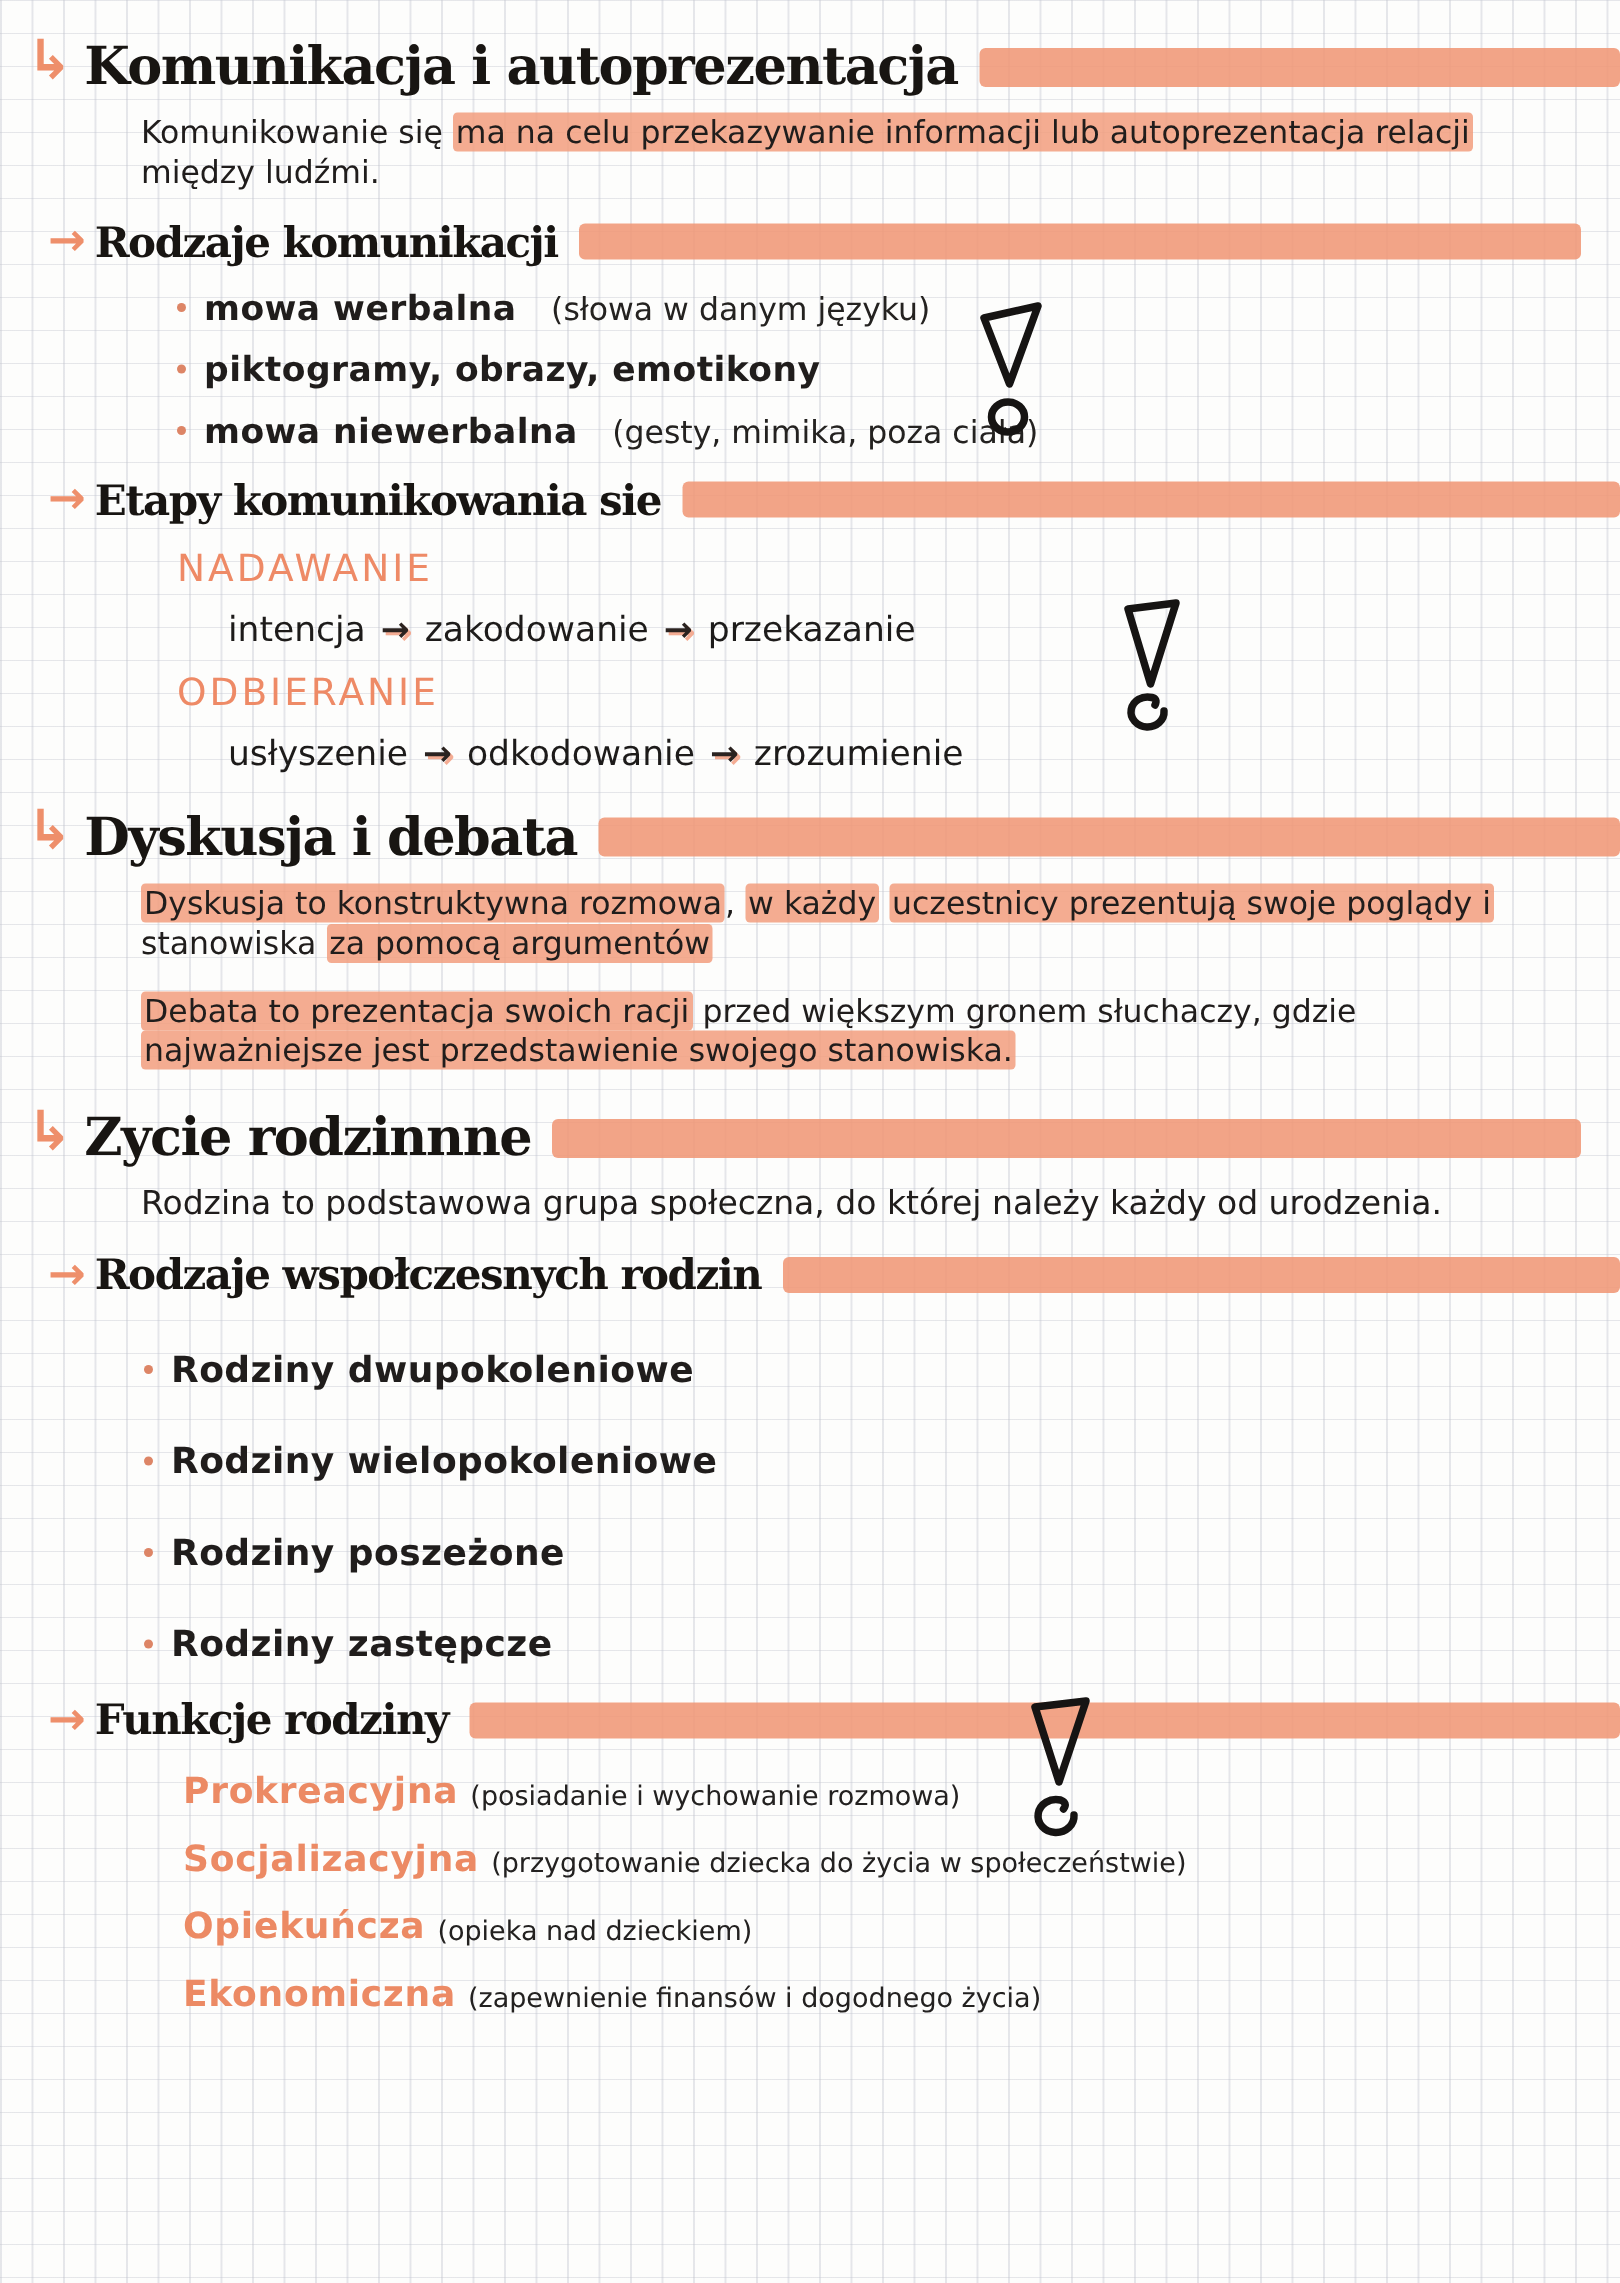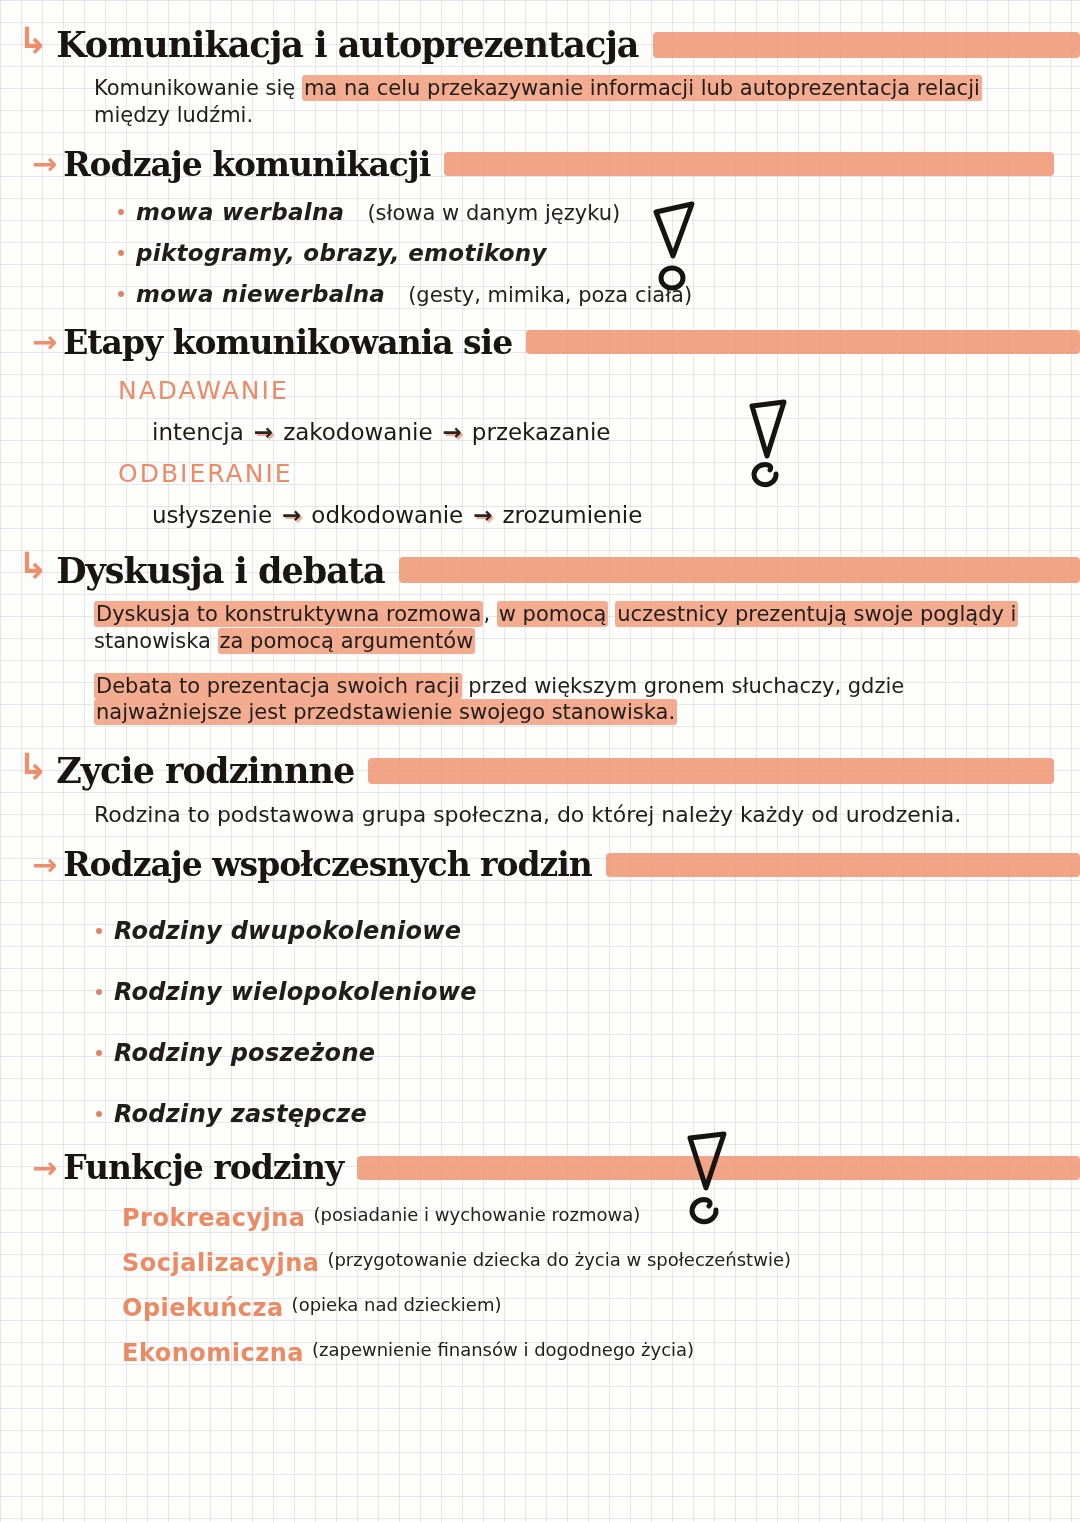--- a/index.html
+++ b/index.html
@@ -21,46 +21,46 @@
   .h1row,.h2row{display:flex;align-items:center;}
   .h1row{margin-top:14px;}
   .h2row{margin-top:16px;}
   .larrow{color:#ee8f6b;font-size:36px;font-weight:bold;line-height:1;margin-right:8px;transform:translateY(-4px);}
   .sarrow2{color:#ee8f6b;font-size:30px;font-weight:bold;line-height:1;margin:0 6px 0 14px;}
   .h1,.h2{
     font-family:"DejaVu Serif",serif;font-weight:bold;
     color:#181512;white-space:nowrap;letter-spacing:-1px;
   }
   .h1{font-size:35px;}
-  .h2{font-size:33px;}
+  .h2{font-size:28px;}
   .bar{flex:1 1 auto;height:26px;margin-left:14px;border-radius:4px;
        background:rgba(240,151,118,.88);}
   .bar.h2bar{height:24px;}
   .bar.stop{margin-right:26px;}
 
   
   .body{font-size:21px;line-height:1.28;margin:10px 60px 0 76px;white-space:pre-wrap;}
   .body .hl{background:rgba(242,158,126,.85);border-radius:3px;padding:1px 2px;}
 
   
   .bullet{display:flex;align-items:baseline;margin:15px 0 0 100px;}
   .bullet .dot{width:6px;height:6px;border-radius:50%;background:#dd8566;
                margin-right:12px;flex:0 0 auto;transform:translateY(-5px);}
-  .term{font-weight:bold;font-size:23px;letter-spacing:.3px;font-style:italic;}
+  .term{font-weight:bold;font-size:23px;letter-spacing:.3px;}
   .desc{font-size:21px;margin-left:23px;color:#242220;}
 
   
   .stage{margin:14px 0 0 100px;font-weight:normal;font-size:25px;letter-spacing:2px;color:#ee8a66;}
   .steps{margin:14px 0 0 134px;font-size:23px;}
   .steps .step{color:#1d1b1a;}
   .steps .sarrow{color:#2b2320;font-weight:bold;margin:0 10px;
                  text-shadow:2px 2px 0 rgba(242,158,128,.85);}
 
   
-  .func{margin:17px 0 0 104px;display:flex;align-items:flex-start;}
+  .func{margin:17px 0 0 104px;display:flex;align-items:flex-end;}
   .func .fterm{font-weight:bold;font-size:24px;color:#ec8a64;letter-spacing:.5px;}
   .func .fdesc{font-size:18px;margin-left:8px;color:#232120;}
 
   
   .fam .bullet{margin-left:78px;margin-top:33px;}
   .fam .term{font-size:24px;}
 
   
   .doodle{position:absolute;}
 </style>
@@ -111,21 +111,21 @@
 
     <div class="stage">ODBIERANIE</div>
     <p class="steps"><span class="step">usłyszenie</span><span class="sarrow">→</span><span class="step">odkodowanie</span><span class="sarrow">→</span><span class="step">zrozumienie</span></p>
 
     <div class="h1row" style="margin-top:22px;">
       <span class="larrow">↳</span>
       <span class="h1">Dyskusja i debata</span>
       <span class="bar"></span>
     </div>
 
-    <p class="body"><span class="hl">Dyskusja to konstruktywna rozmowa</span><span>, </span><span class="hl">w pomocą</span><span> </span><span class="hl">uczestnicy prezentują swoje poglądy i</span><span> stanowiska </span><span class="hl">za pomocą argumentów</span></p>
+    <p class="body"><span class="hl">Dyskusja to konstruktywna rozmowa</span><span>, </span><span class="hl">w każdy</span><span> </span><span class="hl">uczestnicy prezentują swoje poglądy i</span><span> stanowiska </span><span class="hl">za pomocą argumentów</span></p>
 
     <p class="body" style="margin-top:18px;"><span class="hl">Debata to prezentacja swoich racji</span><span> przed większym gronem słuchaczy, gdzie </span><span class="hl">najważniejsze jest przedstawienie swojego stanowiska.</span></p>
 
     <div class="h1row" style="margin-top:24px;">
       <span class="larrow">↳</span>
       <span class="h1">Zycie rodzinnne</span>
       <span class="bar stop"></span>
     </div>
 
     <p class="body" style="font-size:22px;"><span>Rodzina to podstawowa grupa społeczna, do której należy każdy od urodzenia.</span></p>

